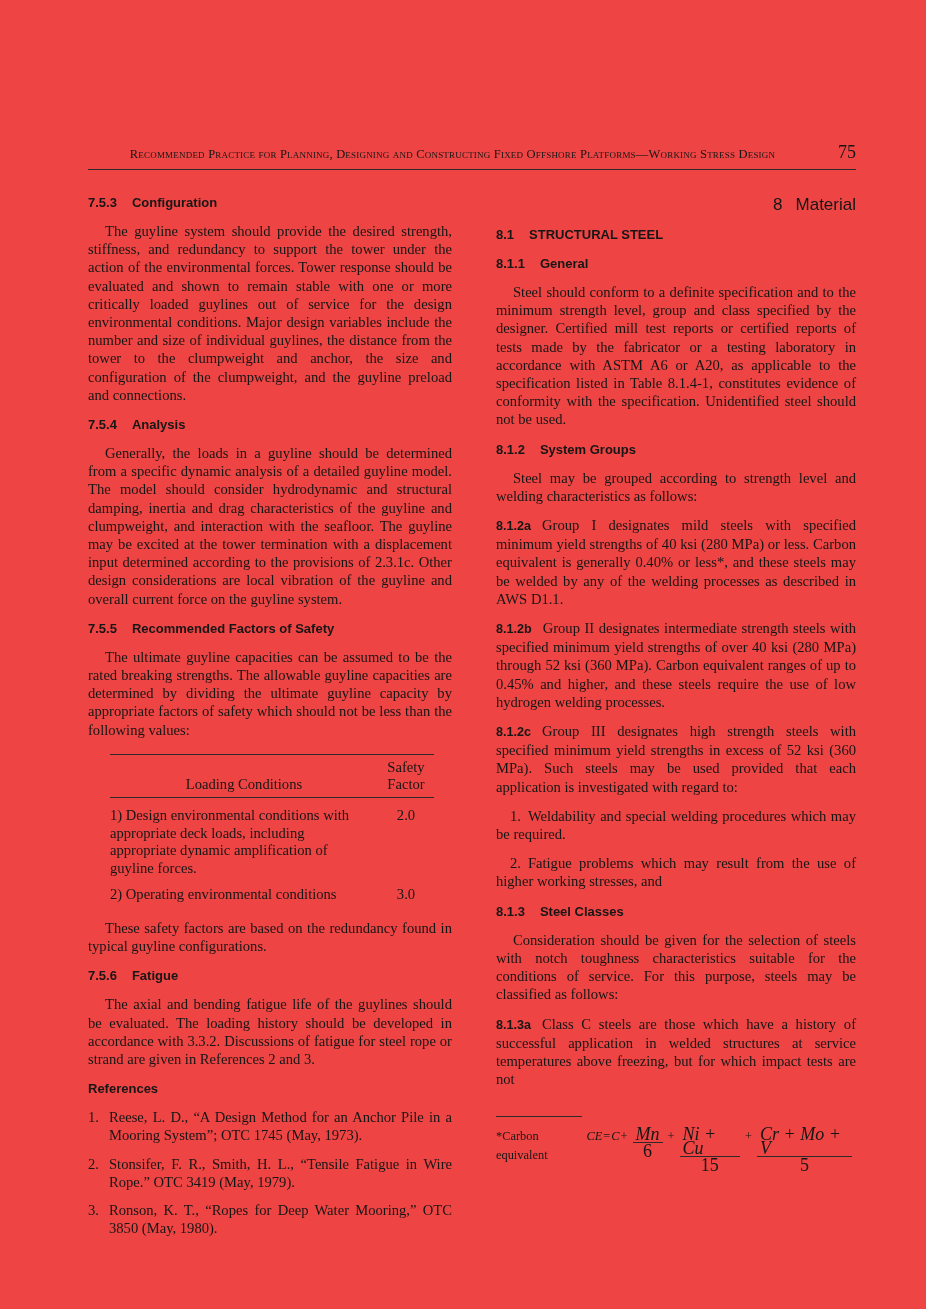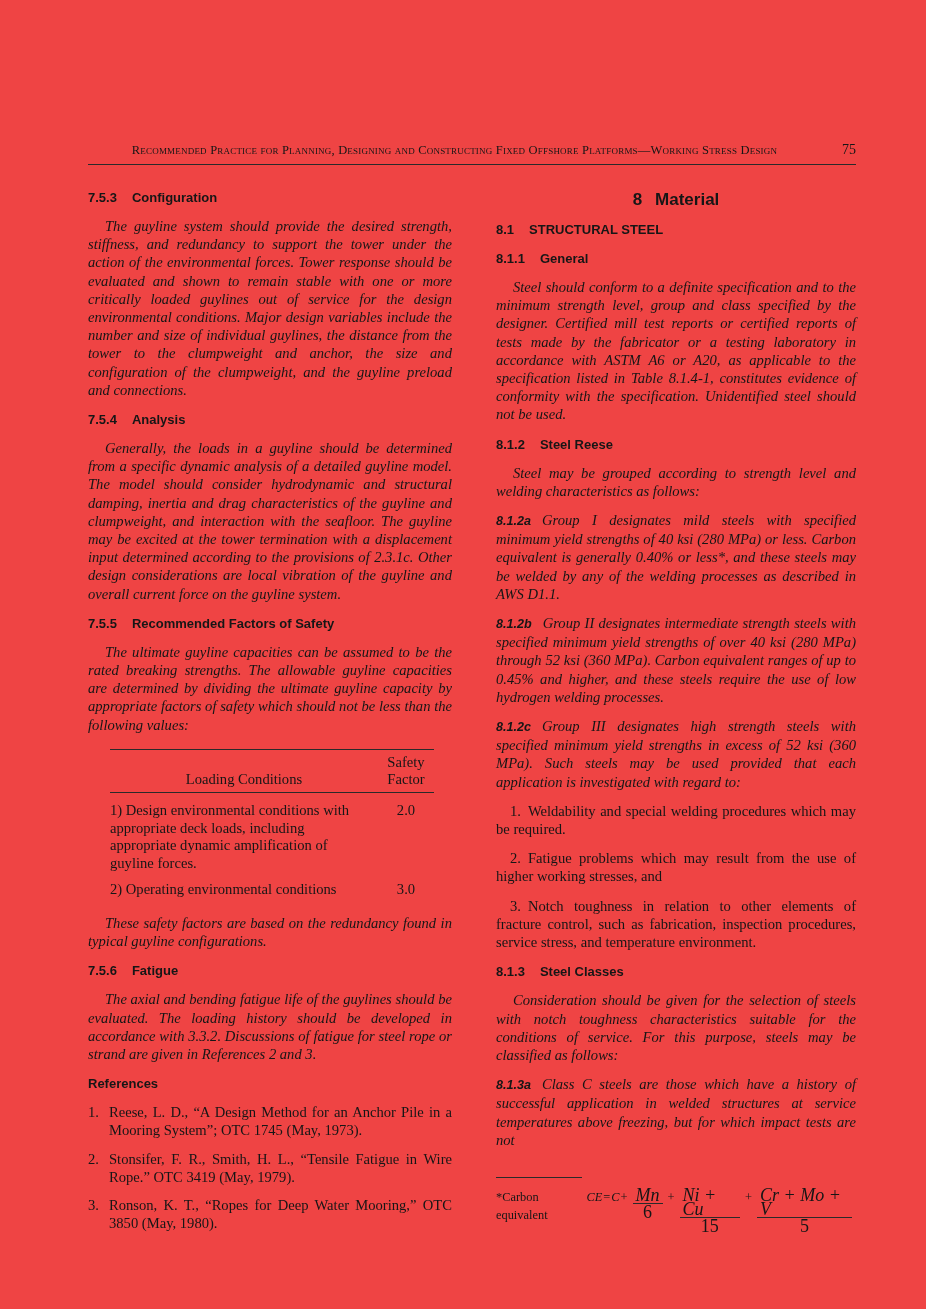--- a/index.html
+++ b/index.html
@@ -1,32 +1,32 @@
 <!DOCTYPE html>
 <html><head>
 <meta charset="utf-8">
 <style>
   html,body{margin:0;padding:0;}
   body{width:926px;height:1309px;background:#ffffff;}
   .page{position:relative;width:926px;height:1309px;background:#ef4444;font-family:"Liberation Serif",serif;color:#161616;overflow:hidden;}
   .content{position:absolute;left:88px;top:142px;width:768px;}
   .running-head{display:flex;align-items:baseline;}
   .rh-title{flex:1;text-align:center;font-variant:small-caps;font-size:12.5px;letter-spacing:.2px;white-space:nowrap;}
-  .rh-page{margin-left:21px;font-size:14px;}
+  .rh-page{margin-left:21px;font-size:18px;}
   .rh-rule{border-bottom:1.2px solid #2a2a2a;margin-top:6px;}
   .columns{display:flex;gap:44px;margin-top:25px;}
   .col{font-size:14.6px;line-height:18.2px;text-align:justify;}
   .col-left{width:370px;}
   .col-right{width:366px;}
   .h3{font-family:"Liberation Sans",sans-serif;font-size:13px;line-height:16px;font-weight:700;margin:13px 0 11px;text-align:left;}
   .h3 .hnum{margin-right:15px;}
-  .h1{font-family:"Liberation Sans",sans-serif;font-size:17px;line-height:20px;font-weight:700;margin:0 0 12px;text-align:center;}
+  .h1{font-family:"Liberation Sans",sans-serif;font-size:17px;line-height:20px;font-weight:400;margin:0 0 12px;text-align:right;}
   .h1 .hnum{margin-right:13px;}
   .mt0{margin-top:0;}
-  p.body{margin:3px 0 11px;text-indent:17px;font-style:italic;}
+  p.body{margin:3px 0 11px;text-indent:17px;}
   p.runin{text-indent:0;}
   .runin-label{font-family:"Liberation Sans",sans-serif;font-weight:700;font-size:12.6px;padding-right:11px;}
   .ftable{margin:15px 18px 15px 22px;text-align:left;line-height:17.6px;}
   .t-rule{border-bottom:1px solid #2a2a2a;}
   .t-head{display:flex;align-items:flex-end;padding:4px 0 3px;}
   .t-c1h{flex:1;text-align:center;}
   .t-c2h{width:56px;text-align:center;}
   .t-row{display:flex;margin-top:9px;}
   .t-cond{flex:1;padding-right:10px;}
   .t-fact{width:56px;text-align:center;}
@@ -128,42 +128,39 @@
         <h3 class="h3 mt0">
           <span class="hnum">8.1</span><span>STRUCTURAL STEEL</span>
         </h3>
 
         <h3 class="h3">
           <span class="hnum">8.1.1</span><span>General</span>
         </h3>
         <p class="body">Steel should conform to a definite specification and to the minimum strength level, group and class specified by the designer. Certified mill test reports or certified reports of tests made by the fabricator or a testing laboratory in accordance with ASTM A6 or A20, as applicable to the specification listed in Table 8.1.4-1, constitutes evidence of conformity with the specification. Unidentified steel should not be used.</p>
 
         <h3 class="h3">
-          <span class="hnum">8.1.2</span><span>Steel Reese</span>
+          <span class="hnum">8.1.2</span><span>System Groups</span>
         </h3>
         <p class="body">Steel may be grouped according to strength level and welding characteristics as follows:</p>
 
         <p class="body runin">
           <span class="runin-label">8.1.2a</span><span>Group I designates mild steels with specified minimum yield strengths of 40 ksi (280 MPa) or less. Carbon equivalent is generally 0.40% or less*, and these steels may be welded by any of the welding processes as described in AWS D1.1.</span>
         </p>
         <p class="body runin">
           <span class="runin-label">8.1.2b</span><span>Group II designates intermediate strength steels with specified minimum yield strengths of over 40 ksi (280 MPa) through 52 ksi (360 MPa). Carbon equivalent ranges of up to 0.45% and higher, and these steels require the use of low hydrogen welding processes.</span>
         </p>
         <p class="body runin">
           <span class="runin-label">8.1.2c</span><span>Group III designates high strength steels with specified minimum yield strengths in excess of 52 ksi (360 MPa). Such steels may be used provided that each application is investigated with regard to:</span>
         </p>
 
         <p class="sublist">
           <span class="sl-num">1.</span><span>Weldability and special welding procedures which may be required.</span>
         </p>
         <p class="sublist">
           <span class="sl-num">2.</span><span>Fatigue problems which may result from the use of higher working stresses, and</span>
-        </p>
-        <p class="sublist">
-          <span class="sl-num">3.</span><span>Notch toughness in relation to other elements of fracture control, such as fabrication, inspection procedures, service stress, and temperature environment.</span>
         </p>
 
         <h3 class="h3">
           <span class="hnum">8.1.3</span><span>Steel Classes</span>
         </h3>
         <p class="body">Consideration should be given for the selection of steels with notch toughness characteristics suitable for the conditions of service. For this purpose, steels may be classified as follows:</p>
 
         <p class="body runin">
           <span class="runin-label">8.1.3a</span><span>Class C steels are those which have a history of successful application in welded structures at service temperatures above freezing, but for which impact tests are not</span>
         </p>

